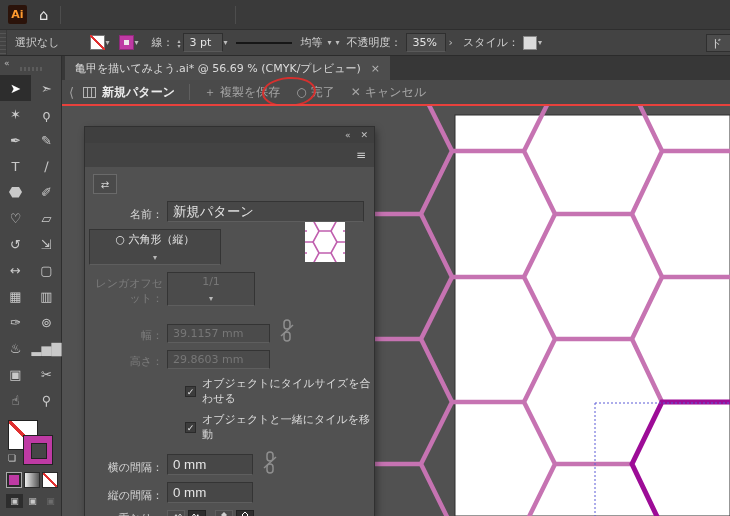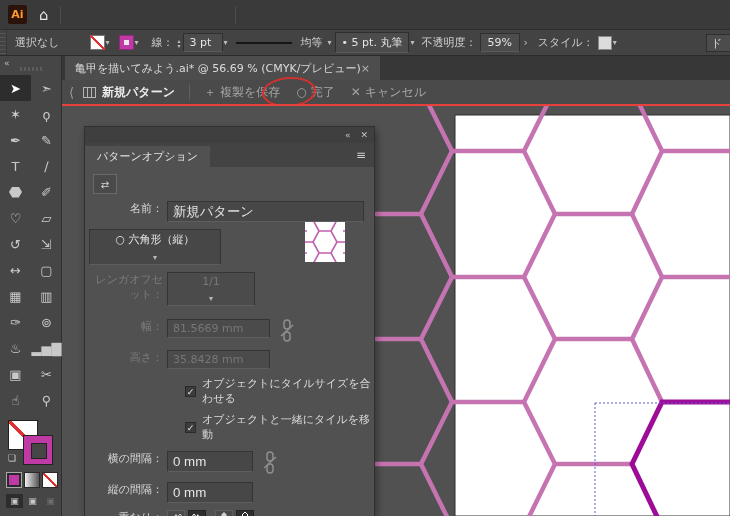--- a/index.html
+++ b/index.html
@@ -71,21 +71,21 @@
     background:linear-gradient(to top right,transparent 43%,#e03030 43%,#e03030 57%,transparent 57%); }
   #draw-modes { position:absolute; left:6px; top:438px; display:flex; gap:1px; }
   .dmode { width:17px; height:14px; font-size:9px; color:#c9c9c9; display:flex; align-items:center; justify-content:center; }
   .dmode.selected { background:#2d2d2d; }
   .dmode.dis { color:#6d6d6d; }
   #screen-mode { position:absolute; left:18px; top:458px; color:#c9c9c9; font-size:12px; }
 
   
   #tabstrip { position:absolute; left:62px; top:56px; width:668px; height:24px; background:#373737; }
   #doctab { position:absolute; left:3px; top:0; height:24px; background:#4d4d4d;
-    display:flex; align-items:center; padding:0 10px; }
+    display:flex; align-items:center; padding:0 10px; gap:10px; }
   #doctab-title { font-size:11px; color:#dcdcdc; white-space:nowrap; }
   #doctab-close { color:#b4b4b4; font-size:11px; }
 
   #patternbar { position:absolute; left:62px; top:80px; width:668px; height:24px;
     background:#4a4a4a; display:flex; align-items:center; font-size:12px; color:#a6a6a6; }
   #pb-back { margin-left:7px; color:#9f9f9f; font-size:13px; }
   #pb-tile-icon { width:13px; height:11px; border:1px solid #b5b5b5; margin-left:9px;
     background:repeating-linear-gradient(90deg,transparent 0 3px,#b5b5b5 3px 4px); }
   #pb-name { color:#ececec; font-weight:bold; margin-left:6px; }
   .pb-sep { width:1px; height:16px; background:#5f5f5f; margin:0 14px; }
@@ -101,21 +101,21 @@
     background:#515151; box-shadow:0 0 0 1px #303030, 2px 3px 8px rgba(0,0,0,.45); font-size:11px; }
   #panel-top { height:16px; background:#3f3f3f; display:flex; justify-content:flex-end;
     align-items:center; gap:10px; padding:0 6px; color:#c2c2c2; font-size:9px; }
   #panel-tabs { height:24px; background:#434343; display:flex; align-items:flex-end; position:relative; }
   #panel-tab { background:#515151; height:21px; padding:3px 12px 0; color:#e3e3e3; font-size:11px; }
   #panel-menu { position:absolute; right:8px; top:5px; color:#cfcfcf; font-size:12px; }
   #tile-tool-btn { position:absolute; left:8px; top:47px; width:24px; height:20px;
     border:1px solid #6a6a6a; background:#4a4a4a; color:#d5d5d5; font-size:10px;
     display:flex; align-items:center; justify-content:center; }
   #panel-body { position:absolute; left:0; top:74px; width:289px; }
-  .prow { display:flex; align-items:flex-start; margin-bottom:7px; }
+  .prow { display:flex; align-items:flex-end; margin-bottom:7px; }
   .plabel { width:78px; text-align:right; color:#d6d6d6; flex:none; }
   .plabel.dis, .dis { color:#7c7c7c; }
   .pinput { background:#474747; border:1px solid #343434; border-bottom-color:#5e5e5e;
     color:#e4e4e4; padding:2px 5px; margin-left:4px; }
   .pinput.dis { background:#4b4b4b; color:#777; }
   .pselect { display:flex; align-items:center; justify-content:space-between; gap:6px;flex-direction:column; }
   .psel-chev { color:#b9b9b9; font-size:8px; }
   .cb { width:11px; height:11px; background:#3c3c3c; border:1px solid #2a2a2a; color:#e8e8e8;
     font-size:9px; line-height:10px; text-align:center; flex:none; margin-right:6px; }
   .cbrow { display:flex; align-items:center; margin:0 0 6px 100px; color:#dcdcdc; }
@@ -165,27 +165,23 @@
     <span class="cb-label">線：</span>
     <span class="stepper">
         <span>▴</span>
         <span>▾</span>
       </span>
     <span class="cb-box">3 pt</span>
     <span class="chev">▾</span>
     <span class="line-preview"></span>
     <span class="cb-label">均等</span>
     <span class="chev">▾</span>
-    <span class="cb-box">
-      <span>•</span>
-      <span>5 pt. 丸筆</span>
-    </span>
     <span class="chev">▾</span>
     <span class="cb-label">不透明度：</span>
-    <span class="cb-box">59%</span>
+    <span class="cb-box">35%</span>
     <span class="gt">›</span>
     <span class="cb-label" style="margin-left:10px;">スタイル：</span>
     <span class="style-sw"></span>
     <span class="chev">▾</span>
     <span id="cb-cut">ド</span>
   </div>
 
   <div id="toolbar">
     <div id="tb-collapse">«</div>
     <div id="tb-grip"></div>
@@ -338,21 +334,20 @@
         <polyline points="595 403 595 516" fill="none" stroke="#5b5bd6" stroke-width="1" stroke-dasharray="2 2"></polyline>
         <polyline points="62 105 730 105" fill="none" stroke="#e8413c" stroke-width="2"></polyline>
       </svg></div>
 
   <div id="panel">
     <div id="panel-top">
       <span>«</span>
       <span>✕</span>
     </div>
     <div id="panel-tabs">
-      <div id="panel-tab">パターンオプション</div>
       <div id="panel-menu">≡</div>
     </div>
     <div id="tile-tool-btn">⇄</div>
     <div id="preview-swatch">
       <svg width="40" height="40">
         <g stroke="#c05fae" stroke-width="1.6" fill="none">
           <path d="M14,9 L26,9 L32,20 L26,31 L14,31 L8,20 Z"></path>
           <path d="M0,20 L8,20 M32,20 L40,20"></path>
           <path d="M14,9 L8,-2 M26,9 L32,-2 M14,31 L8,42 M26,31 L32,42"></path>
           <path d="M-4,9 L2,9 M38,9 L44,9 M-4,31 L2,31 M38,31 L44,31"></path>
@@ -374,32 +369,32 @@
       <div class="prow">
         <span class="plabel dis">レンガオフセット：</span>
         <span class="pinput pselect dis" style="width:88px;">
           <span>1/1</span>
           <span class="psel-chev dis">▾</span>
         </span>
       </div>
       <div style="height:6px;"></div>
       <div class="prow" style="position:relative;">
         <span class="plabel dis">幅：</span>
-        <span class="pinput dis" style="width:103px;">81.5669 mm</span>
+        <span class="pinput dis" style="width:103px;">39.1157 mm</span>
         <svg class="linkicon" width="14" height="24">
           <g stroke="#8f8f8f" stroke-width="1.5" fill="none">
             <rect x="4" y="1" width="6" height="9" rx="3"></rect>
               <rect x="4" y="13" width="6" height="9" rx="3"></rect>
             <line x1="1" y1="17" x2="13" y2="6"></line>
           </g>
         </svg>
       </div>
       <div class="prow">
         <span class="plabel dis">高さ：</span>
-        <span class="pinput dis" style="width:103px;">35.8428 mm</span>
+        <span class="pinput dis" style="width:103px;">29.8603 mm</span>
       </div>
       <div class="cbrow">
         <span class="cb">✓</span>
         <span>オブジェクトにタイルサイズを合わせる</span>
       </div>
       <div class="cbrow">
         <span class="cb">✓</span>
         <span>オブジェクトと一緒にタイルを移動</span>
       </div>
       <div style="height:3px;"></div>

